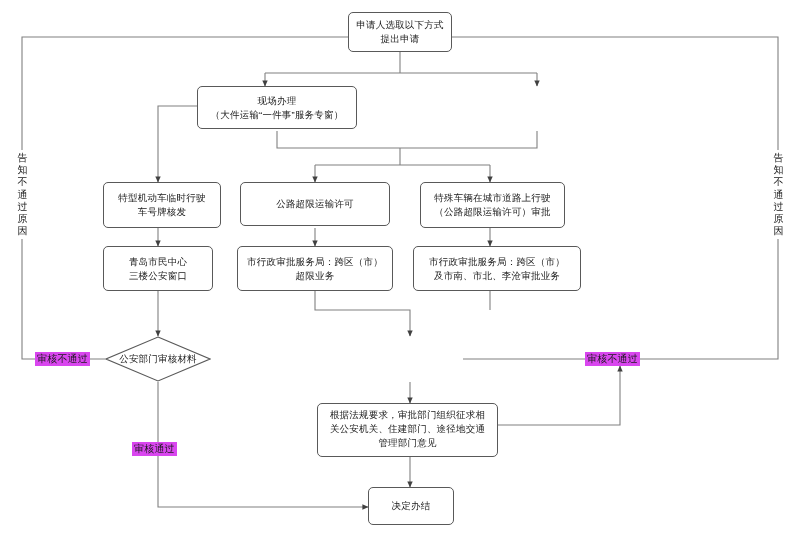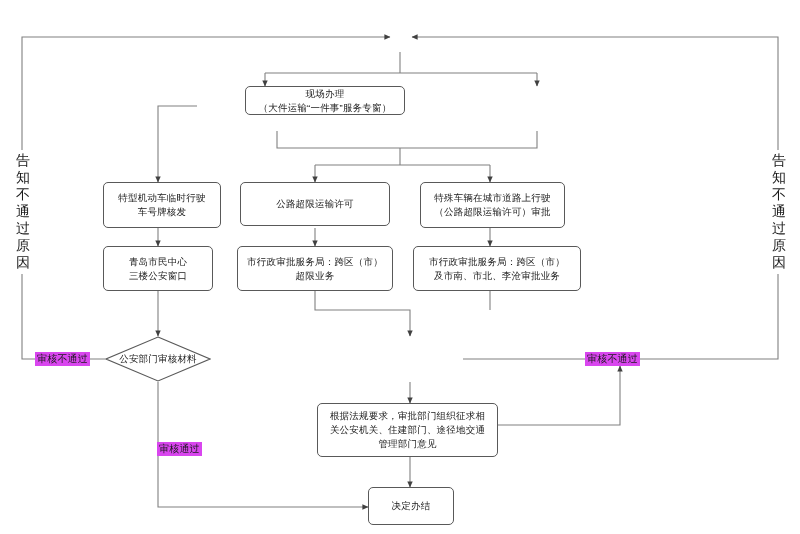--- a/index.html
+++ b/index.html
@@ -39,21 +39,21 @@
     font-size:10px;
     color:#1a1a1a;
     background:#d946ef;
     padding:0 2px;
     white-space:nowrap;
     letter-spacing:.2px;
     font-family:Liberation Serif, serif;
   }
   .vtext{
     position:absolute;
-    font-size:14px;
+    font-size:10px;
     color:#1a1a1a;
     background:#ffffff;
     width:13px;
     text-align:center;
     line-height:1.22;
     letter-spacing:.2px;
     word-break:break-all;
     padding:2px 0;
   }
 </style>
@@ -98,22 +98,24 @@
       <path d="M463,359 L778,359 L778,37 L412,37" marker-end="url(#ah)"></path>
 
       <path d="M410,382 L410,403" marker-end="url(#ah)"></path>
 
       <path d="M498,425 L620,425 L620,366" marker-end="url(#ah)"></path>
 
       <path d="M410,457 L410,487" marker-end="url(#ah)"></path>
     </g>
   </svg>
 
+  <div class="node" style="left:348px;top:12px;width:104px;height:40px;">申请人选取以下方式
+提出申请</div>
 
-  <div class="node" style="left:197px;top:86px;width:160px;height:29px;margin-left:48px;">现场办理
+  <div class="node" style="left:197px;top:86px;width:160px;height:43px;">现场办理
 （大件运输“一件事”服务专窗）</div>
 
 
   <div class="node" style="left:103px;top:182px;width:118px;height:46px;">特型机动车临时行驶
 车号牌核发</div>
 
   <div class="node" style="left:240px;top:182px;width:150px;height:44px;">公路超限运输许可</div>
 
   <div class="node" style="left:420px;top:182px;width:145px;height:46px;">特殊车辆在城市道路上行驶
 （公路超限运输许可）审批</div>
@@ -128,29 +130,29 @@
 及市南、市北、李沧审批业务</div>
 
   <div class="diamond-wrap" style="left:105px;top:336px;width:106px;height:46px;">
     <svg class="diamond" width="106" height="46" viewBox="0 0 106 46">
       <polygon points="53,1 105,23 53,45 1,23" fill="#ffffff" stroke="#595959" stroke-width="1.1"></polygon>
     </svg>
     <div class="diamond-label">公安部门审核材料</div>
   </div>
 
 
-  <div class="node" style="left:317px;top:403px;width:181px;height:54px;">根据法规要求，审批部门组织征求相
+  <div class="node" style="left:317px;top:403px;width:181px;height:54px;font-family:Liberation Serif, serif;">根据法规要求，审批部门组织征求相
 关公安机关、住建部门、途径地交通
 管理部门意见</div>
 
   <div class="node" style="left:368px;top:487px;width:86px;height:38px;">决定办结</div>
 
   <div class="edge-label" style="left:35px;top:352px;">审核不通过</div>
 
   <div class="edge-label" style="left:585px;top:352px;">审核不通过</div>
 
-  <div class="edge-label" style="left:132px;top:442px;margin-left:25px;">审核通过</div>
+  <div class="edge-label" style="left:132px;top:442px;">审核通过</div>
 
   <div class="vtext" style="left:16px;top:150px;">告知不通过原因</div>
 
   <div class="vtext" style="left:772px;top:150px;">告知不通过原因</div>
 
 </div>
 
 </body></html>

